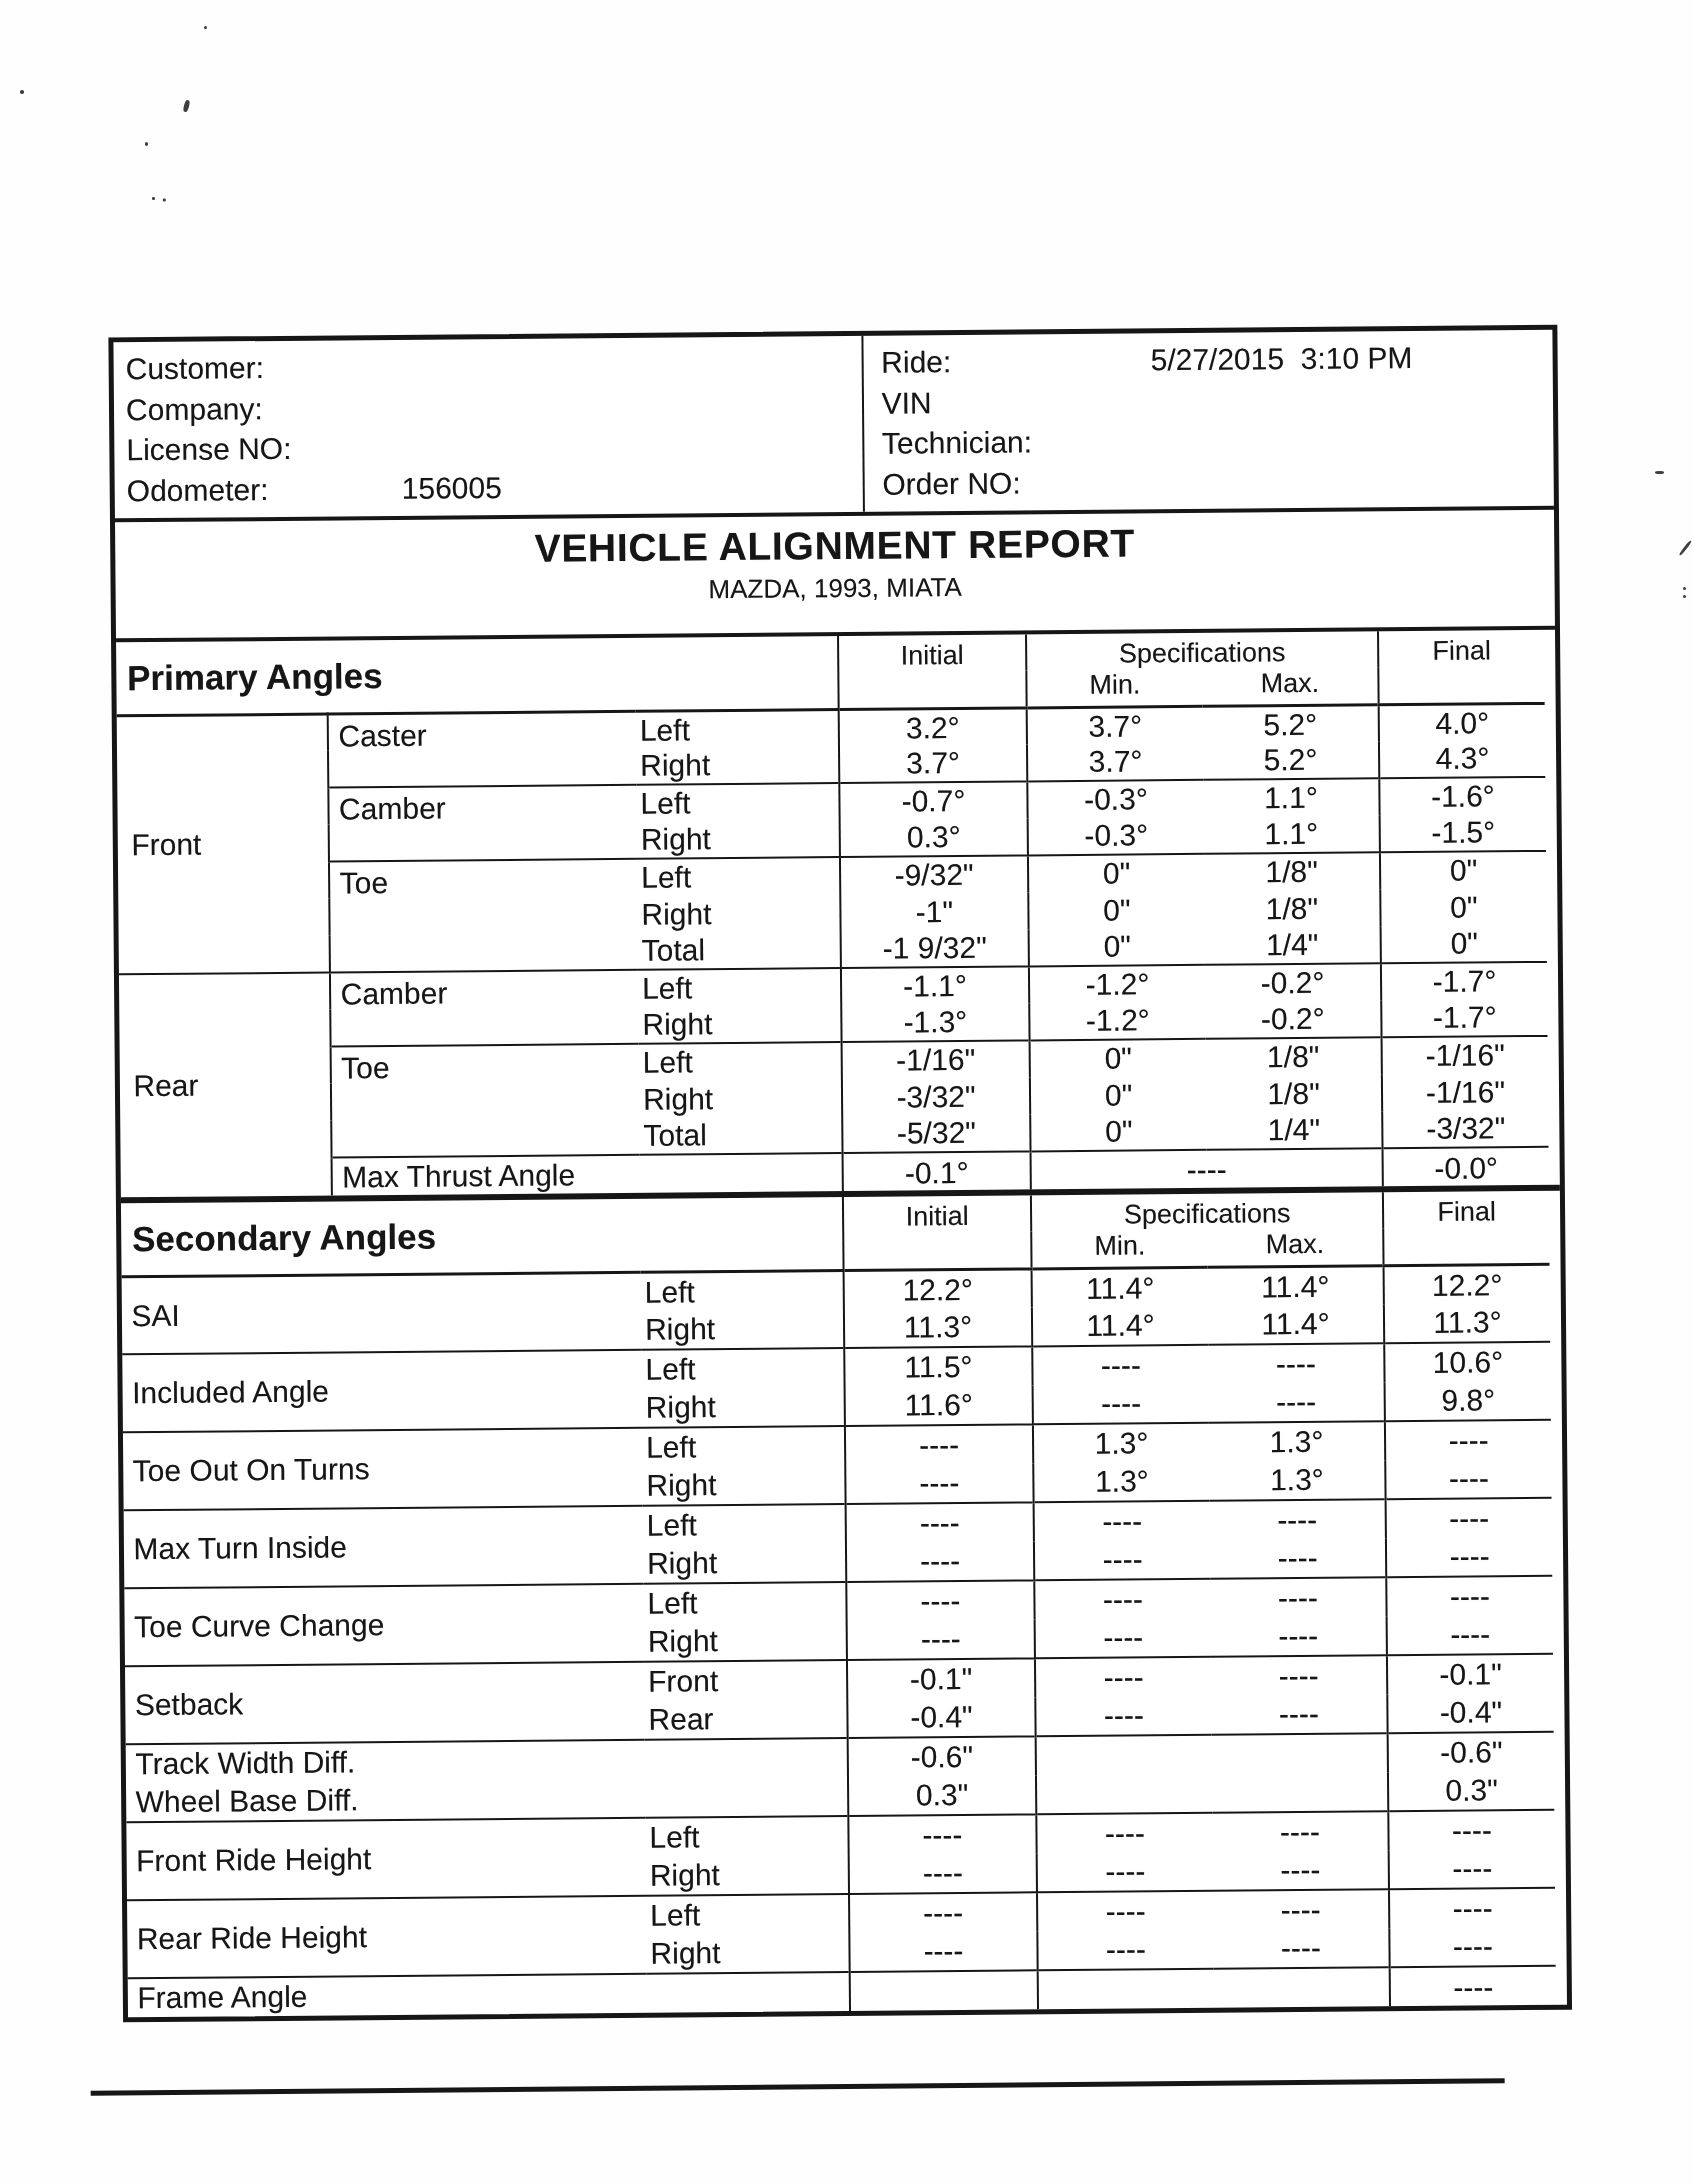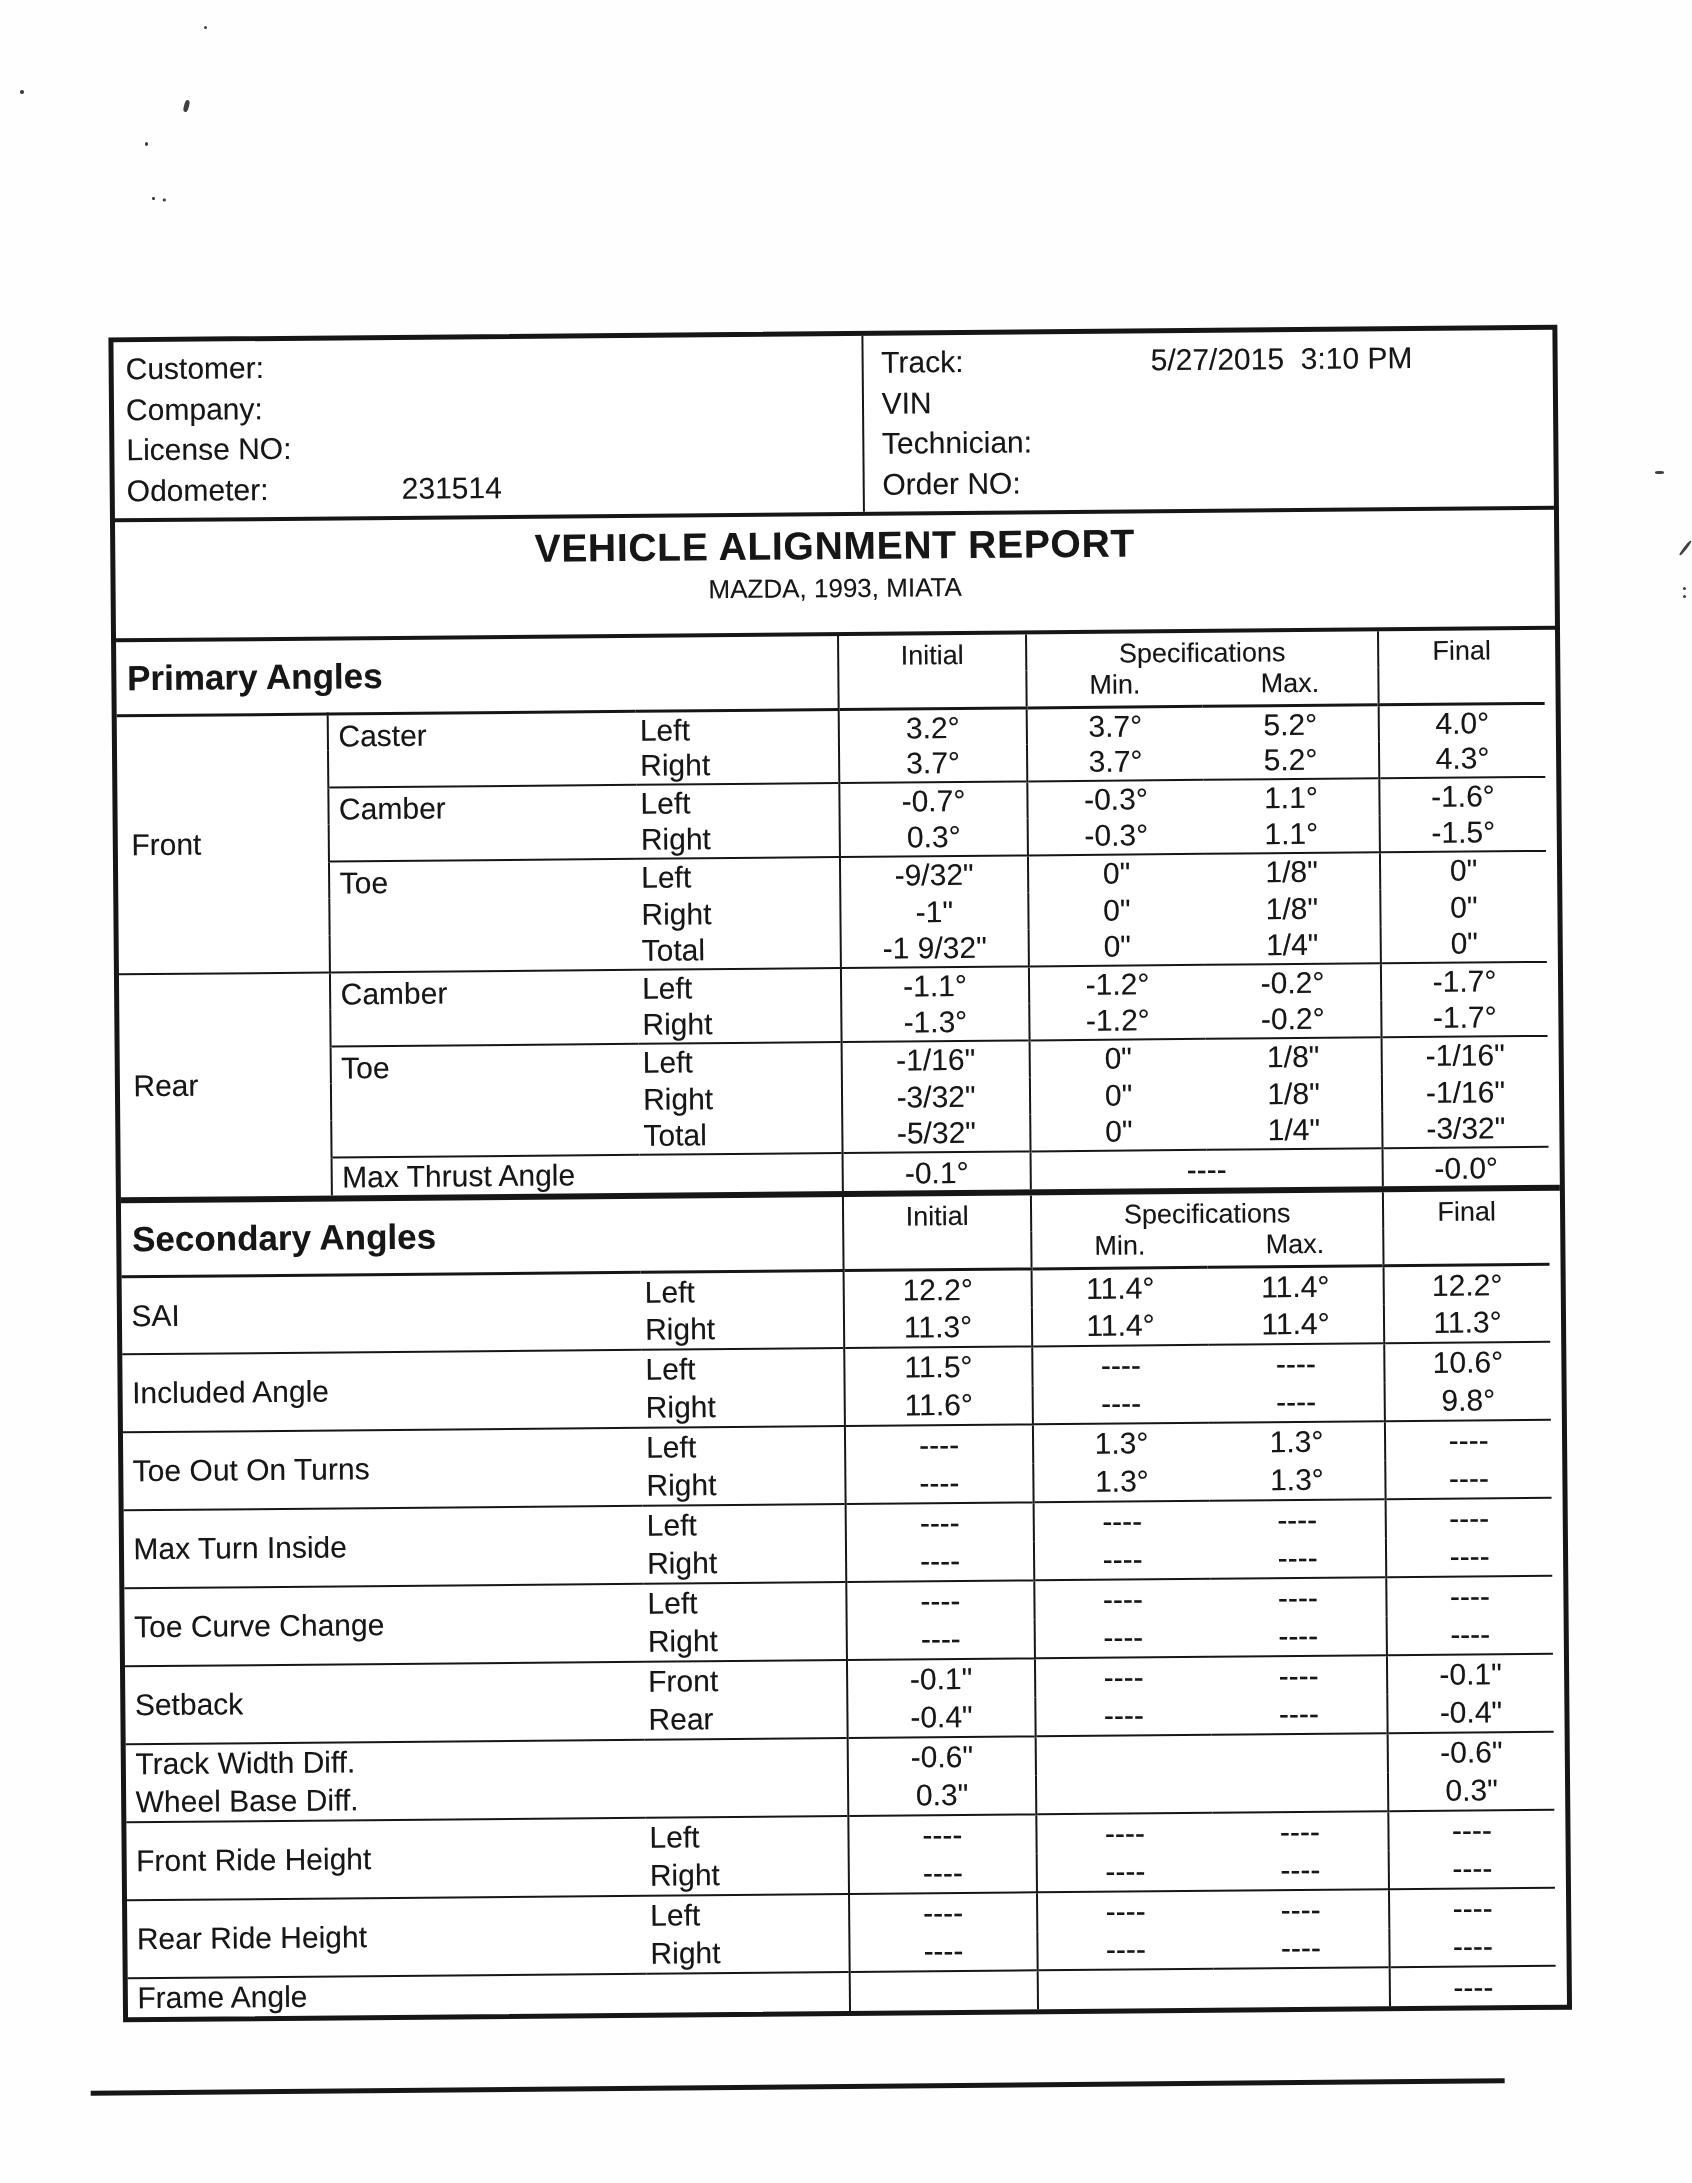--- a/index.html
+++ b/index.html
@@ -73,26 +73,26 @@
         <div class="info-row">
           <span>Company:</span>
           <span class="info-val"></span>
         </div>
         <div class="info-row">
           <span>License NO:</span>
           <span class="info-val"></span>
         </div>
         <div class="info-row">
           <span>Odometer:</span>
-          <span class="info-val">231514</span>
+          <span class="info-val">156005</span>
         </div>
       </div>
       <div class="info-col info-right">
         <div class="info-row">
-          <span>Track:</span>
+          <span>Ride:</span>
           <span class="info-val">5/27/2015  3:10 PM</span>
         </div>
         <div class="info-row">
           <span>VIN</span>
           <span class="info-val"></span>
         </div>
         <div class="info-row">
           <span>Technician:</span>
           <span class="info-val"></span>
         </div>

